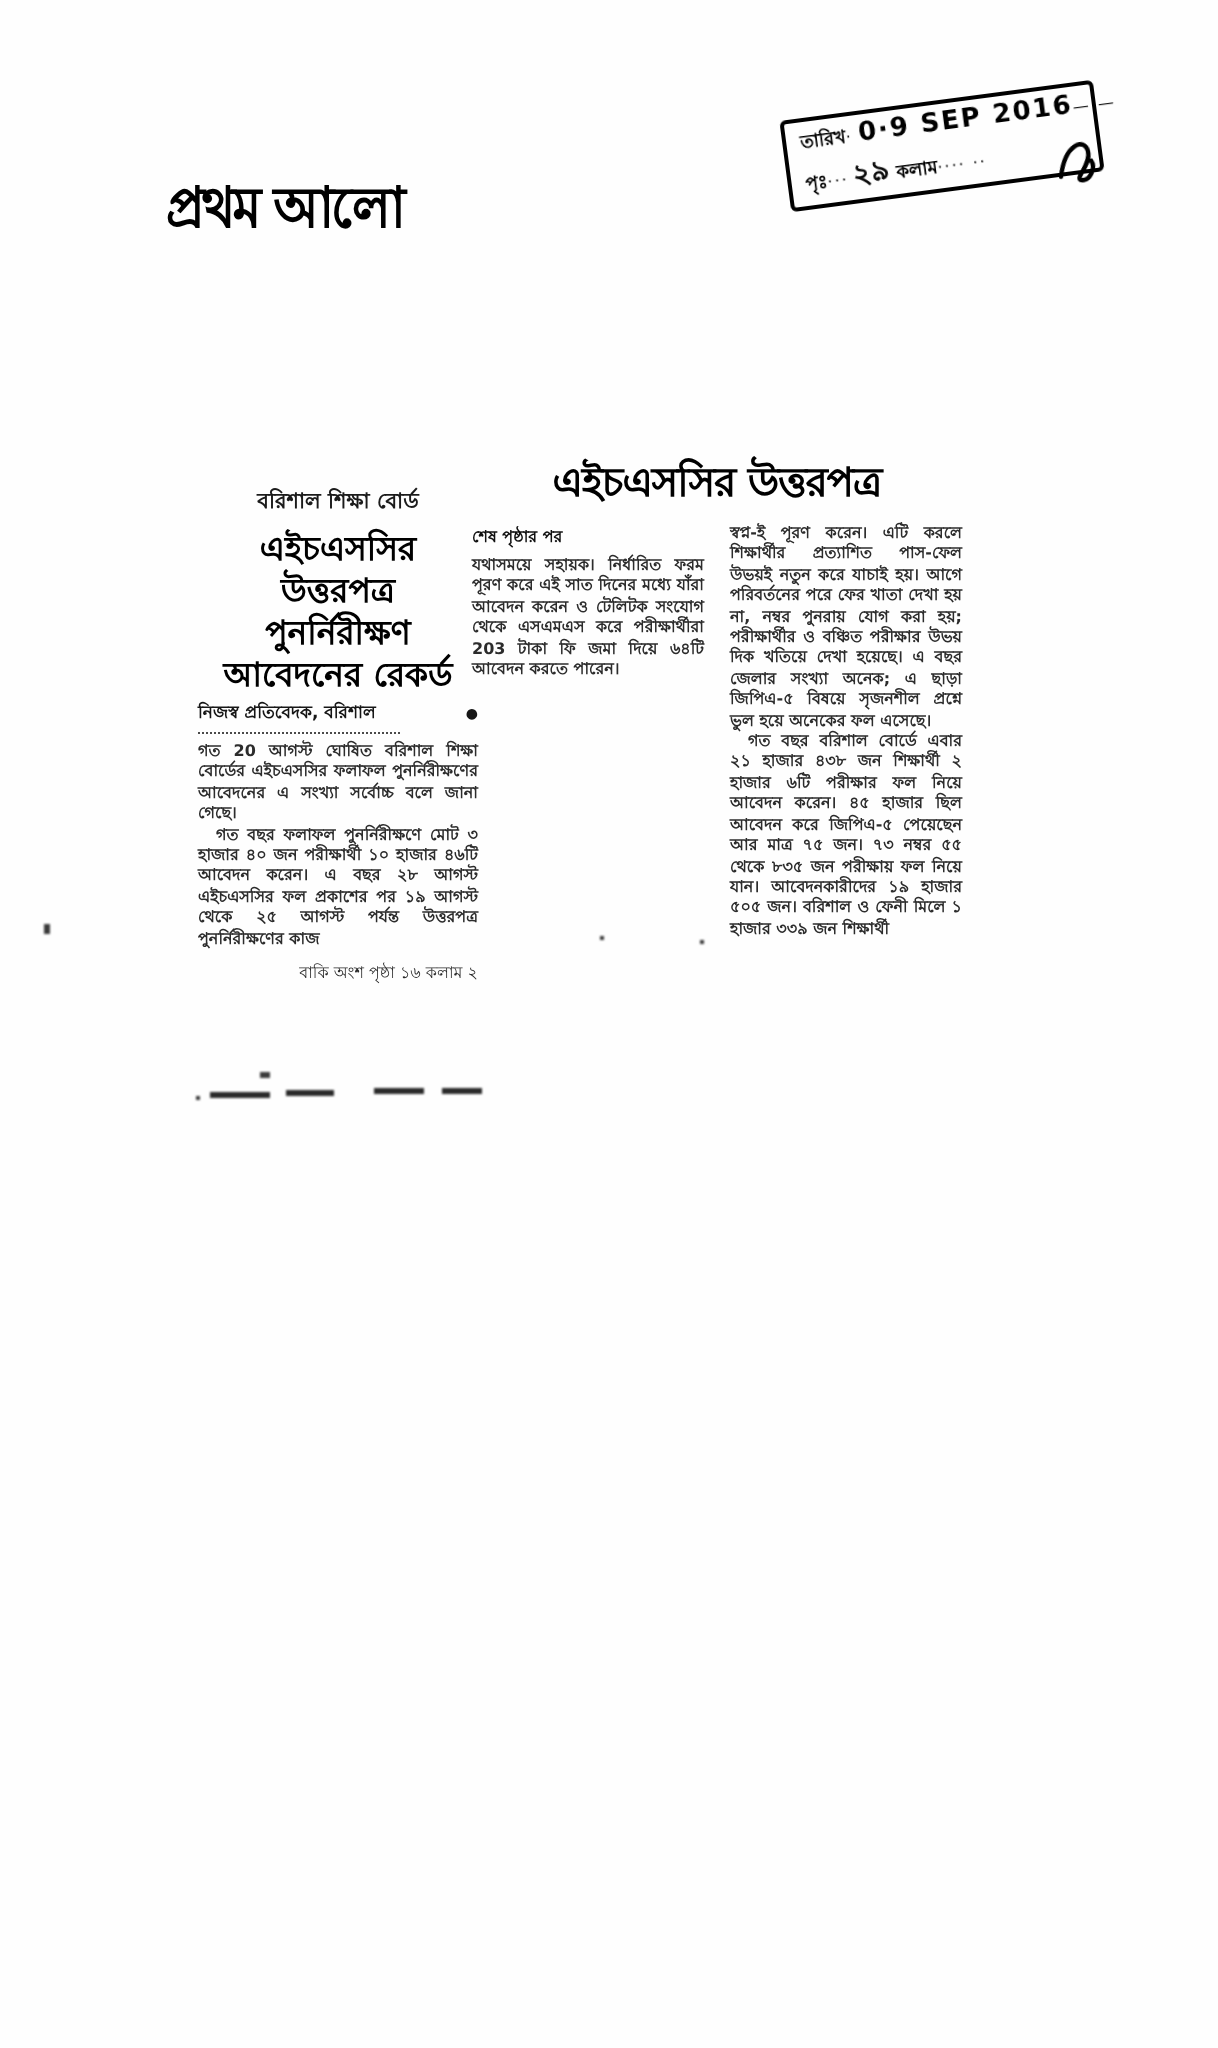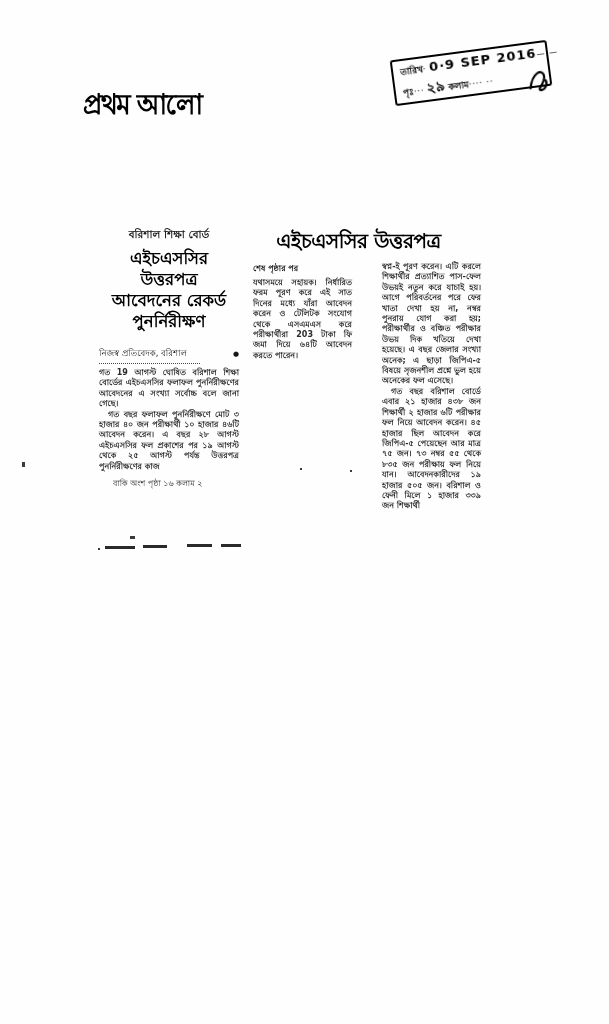--- a/index.html
+++ b/index.html
@@ -25,40 +25,40 @@
     display:flex;flex-direction:column;justify-content:space-around;
   }
   .stamp-row{display:flex;align-items:baseline;white-space:nowrap;}
   .stamp-label{font-size:9px;font-weight:700;color:#111;}
   .stamp-dots{font-size:8px;color:#222;letter-spacing:1px;}
   .stamp-date{font-size:13px;font-weight:800;color:#060606;letter-spacing:1px;margin-left:3px;}
   .stamp-page-value{font-size:14px;font-weight:700;color:#222;transform:rotate(-4deg);margin:0 2px;}
   .stamp-suffix{font-size:9px;font-weight:700;color:#161616;margin-left:2px;}
   .stamp-scribble{position:absolute;right:-2px;bottom:-8px;}
   
-  .art-left{position:absolute;left:99px;top:227px;width:140px;}
+  .art-left{position:absolute;left:99px;top:243px;width:140px;}
   .kicker{font-size:10.5px;font-weight:700;text-align:center;color:#1b1b1b;
     filter:blur(0.3px);margin-bottom:4px;}
   .hl-left{font-size:16.5px;font-weight:800;text-align:center;line-height:21px;
     color:#0a0a0a;filter:blur(0.3px) contrast(1.2);}
-  .byline{margin-top:15px;font-size:8.5px;font-weight:400;color:#161616;
+  .byline{margin-top:2px;font-size:8.5px;font-weight:700;color:#161616;
     display:flex;justify-content:space-between;align-items:center;filter:blur(0.25px);}
   .byline .bullet{font-size:7px;}
   .dotline{border-top:1.5px dotted #4a4a4a;width:72%;margin:2px 0 4px 0;}
   .bodytext{font-size:8px;line-height:10.4px;text-align:justify;color:#2c2c2c;
     filter:blur(0.3px);word-break:break-word;}
   .bodytext p{margin:0;font-weight:bold;}
   .bodytext p + p{text-indent:9px;}
-  .src-note{margin-top:5px;font-size:8px;color:#2a2a2a;padding-left:14px;filter:blur(0.3px);}
+  .src-note{margin-top:5px;font-size:8px;color:#2a2a2a;padding-left:14px;filter:blur(0.3px);text-align:right;}
   
   .art-right{position:absolute;left:236px;top:226px;width:245px;}
   .hl-right{font-size:20px;font-weight:800;text-align:center;color:#080808;
     letter-spacing:-0.5px;filter:blur(0.3px) contrast(1.2);margin-bottom:3px;}
   .cols{display:flex;gap:13px;}
-  .col{flex:1;margin-left:17px;}
+  .col{flex:1;}
   .cont-label{font-size:8px;font-weight:800;color:#101010;margin-bottom:3px;filter:blur(0.25px);}
   
   .cutmark{position:absolute;height:2.5px;background:#2a2a2a;filter:blur(0.4px);}
   .speck{position:absolute;background:#3a3a3a;filter:blur(0.4px);}
 </style>
 </head>
 <body>
 
 <div class="page">
 
@@ -80,30 +80,30 @@
     </div>
     <svg class="stamp-scribble" width="28" height="26" viewBox="0 0 28 26">
       <path d="M6 20 C10 4, 20 2, 21 9 C22 16, 12 22, 16 23 C20 24, 24 18, 22 14" fill="none" stroke="#151515" stroke-width="2.2" stroke-linecap="round"></path>
     </svg>
   </div>
 
   <div class="art-left">
     <div class="kicker">বরিশাল শিক্ষা বোর্ড</div>
     <div class="hl-left">
       <div>এইচএসসির উত্তরপত্র</div>
+      <div>পুনর্নিরীক্ষণ</div>
       <div>আবেদনের রেকর্ড</div>
-      <div>পুনর্নিরীক্ষণ</div>
     </div>
     <div class="byline">
       <span>নিজস্ব প্রতিবেদক, বরিশাল</span>
       <span class="bullet">●</span>
     </div>
     <div class="dotline"></div>
     <div class="bodytext">
-      <p>গত 19 আগস্ট ঘোষিত বরিশাল শিক্ষা বোর্ডের এইচএসসির ফলাফল পুনর্নিরীক্ষণের আবেদনের এ সংখ্যা সর্বোচ্চ বলে জানা গেছে।</p>
+      <p>গত 20 আগস্ট ঘোষিত বরিশাল শিক্ষা বোর্ডের এইচএসসির ফলাফল পুনর্নিরীক্ষণের আবেদনের এ সংখ্যা সর্বোচ্চ বলে জানা গেছে।</p>
       <p>গত বছর ফলাফল পুনর্নিরীক্ষণে মোট ৩ হাজার ৪০ জন পরীক্ষার্থী ১০ হাজার ৪৬টি আবেদন করেন। এ বছর ২৮ আগস্ট এইচএসসির ফল প্রকাশের পর ১৯ আগস্ট থেকে ২৫ আগস্ট পর্যন্ত উত্তরপত্র পুনর্নিরীক্ষণের কাজ</p>
     </div>
     <div class="src-note">বাকি অংশ পৃষ্ঠা ১৬ কলাম ২</div>
   </div>
 
   <div class="art-right">
     <div class="hl-right">এইচএসসির উত্তরপত্র</div>
     <div class="cols">
       <div class="col">
         <div class="cont-label">শেষ পৃষ্ঠার পর</div>

